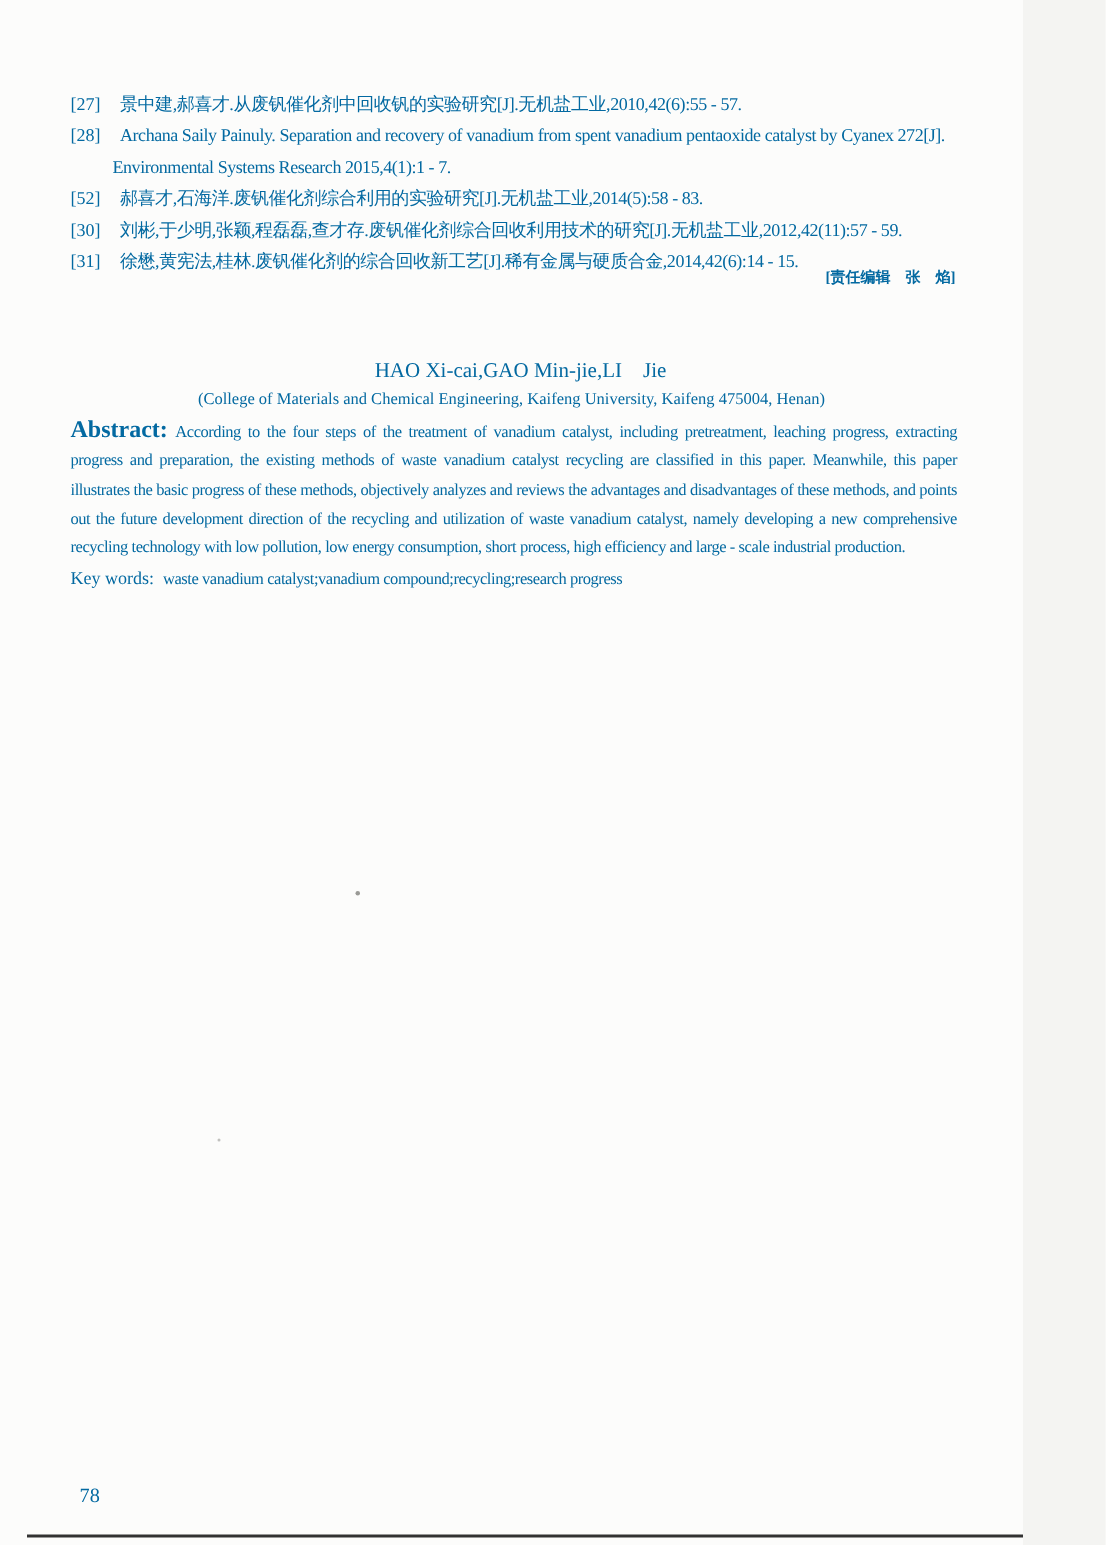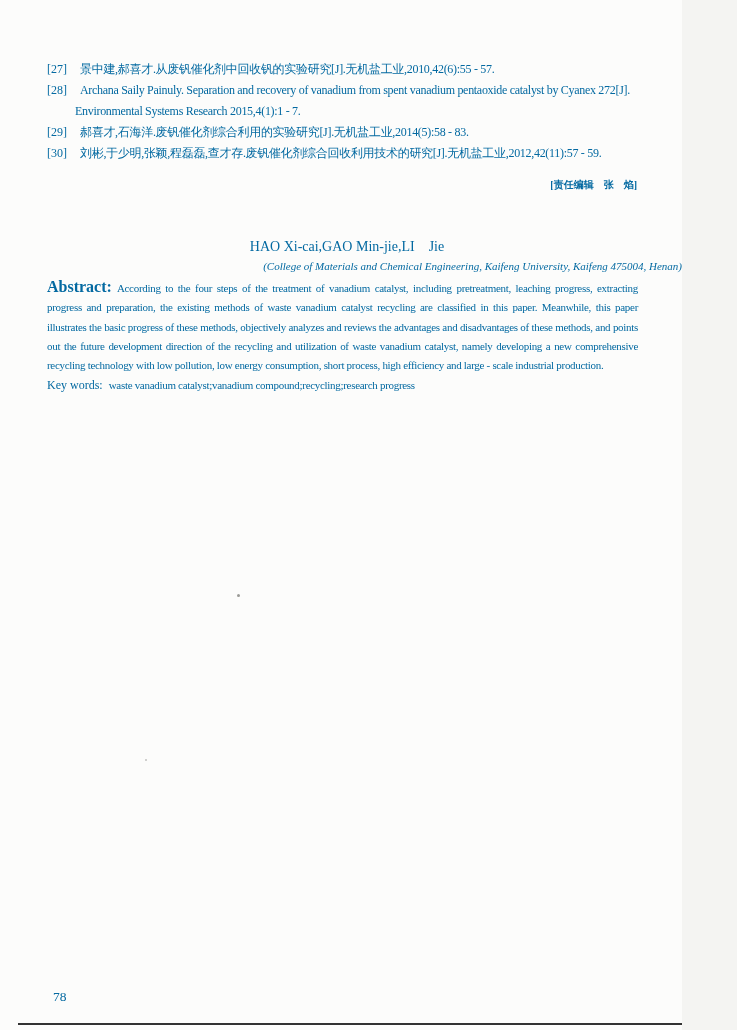--- a/index.html
+++ b/index.html
@@ -58,23 +58,22 @@
     position: absolute;
     left: 12px; right: 0;
     top: 238px;
     text-align: center;
     font-size: 14px;
   }
   .affil {
     position: absolute;
     left: 0; right: 0;
     top: 260px;
-    text-align: right;
+    text-align: center;
     font-size: 11px;
-    font-style: italic;
   }
 
   
   .abstract-block {
     position: absolute;
     left: 47px;
     right: 44px;
     top: 277px;
     font-size: 11px;
     line-height: 19.3px;
@@ -120,24 +119,27 @@
 <div class="page">
 
   <div class="refs">
     <div class="ref-item">
       <span class="ref-label">[27]</span><span>景中建,郝喜才.从废钒催化剂中回收钒的实验研究[J].无机盐工业,2010,42(6):55 - 57.</span>
     </div>
     <div class="ref-item">
       <span class="ref-label">[28]</span><span>Archana Saily Painuly. Separation and recovery of vanadium from spent vanadium pentaoxide catalyst by Cyanex 272[J]. Environmental Systems Research 2015,4(1):1 - 7.</span>
     </div>
     <div class="ref-item">
-      <span class="ref-label">[29]</span><span>郝喜才,石海洋.废钒催化剂综合利用的实验研究[J].无机盐工业,2014(5):58 - 83.</span>
+      <span class="ref-label">[52]</span><span>郝喜才,石海洋.废钒催化剂综合利用的实验研究[J].无机盐工业,2014(5):58 - 83.</span>
     </div>
     <div class="ref-item">
       <span class="ref-label">[30]</span><span>刘彬,于少明,张颖,程磊磊,查才存.废钒催化剂综合回收利用技术的研究[J].无机盐工业,2012,42(11):57 - 59.</span>
+    </div>
+    <div class="ref-item">
+      <span class="ref-label">[31]</span><span>徐懋,黄宪法,桂林.废钒催化剂的综合回收新工艺[J].稀有金属与硬质合金,2014,42(6):14 - 15.</span>
     </div>
   </div>
 
   <div class="editor">[责任编辑　张　焰]</div>
 
 
   <div class="authors">HAO Xi-cai,GAO Min-jie,LI　Jie</div>
 
   <div class="affil">(College of Materials and Chemical Engineering, Kaifeng University, Kaifeng 475004, Henan)</div>
 

